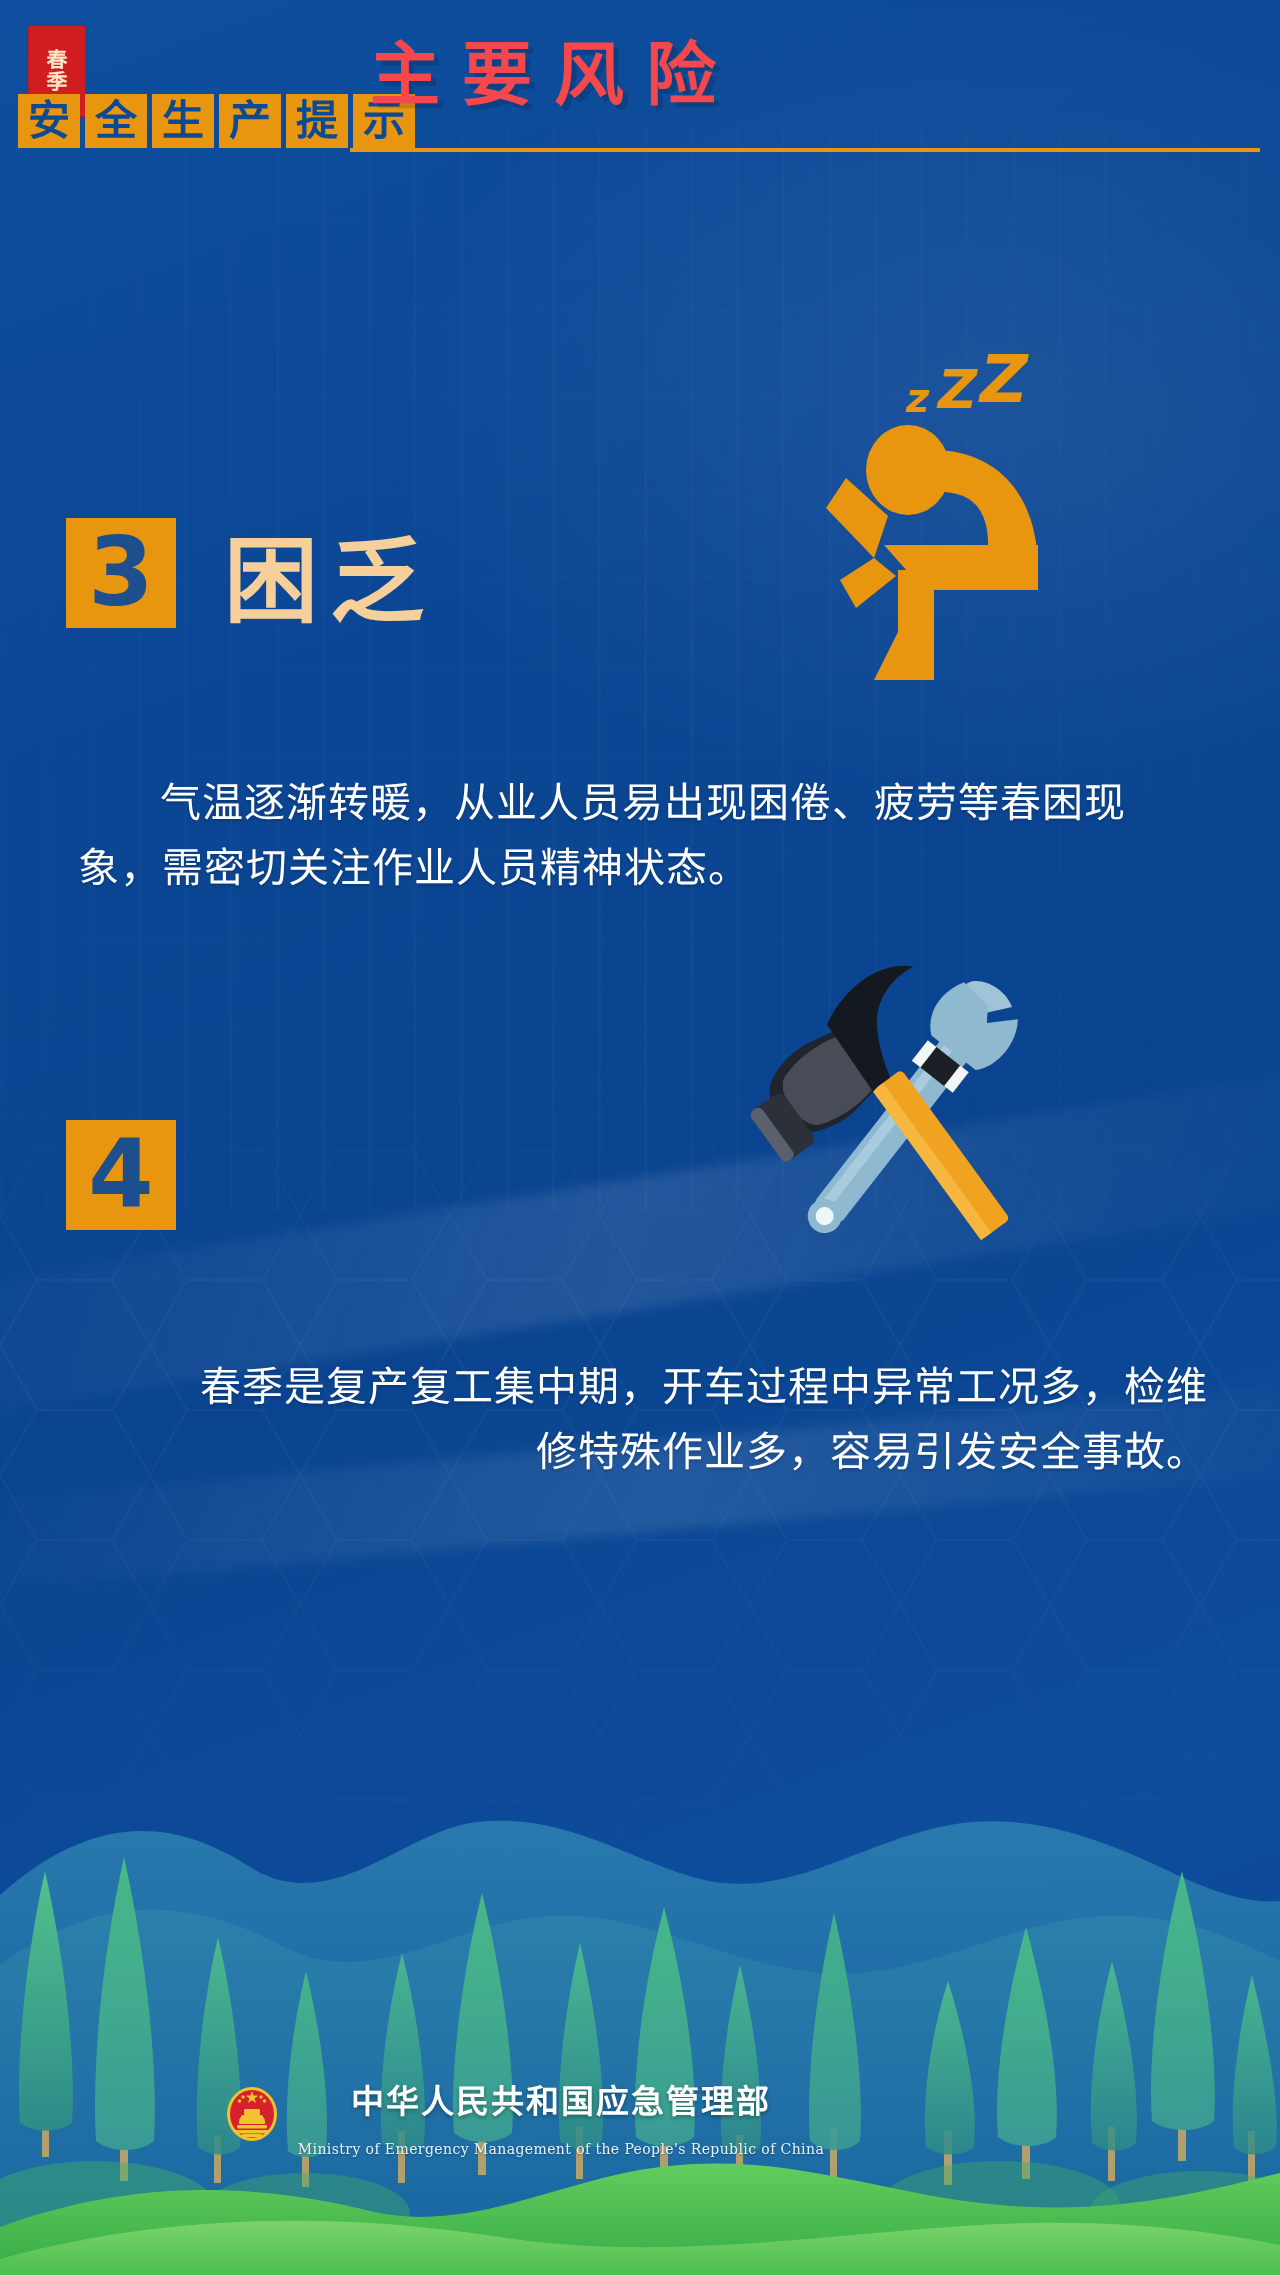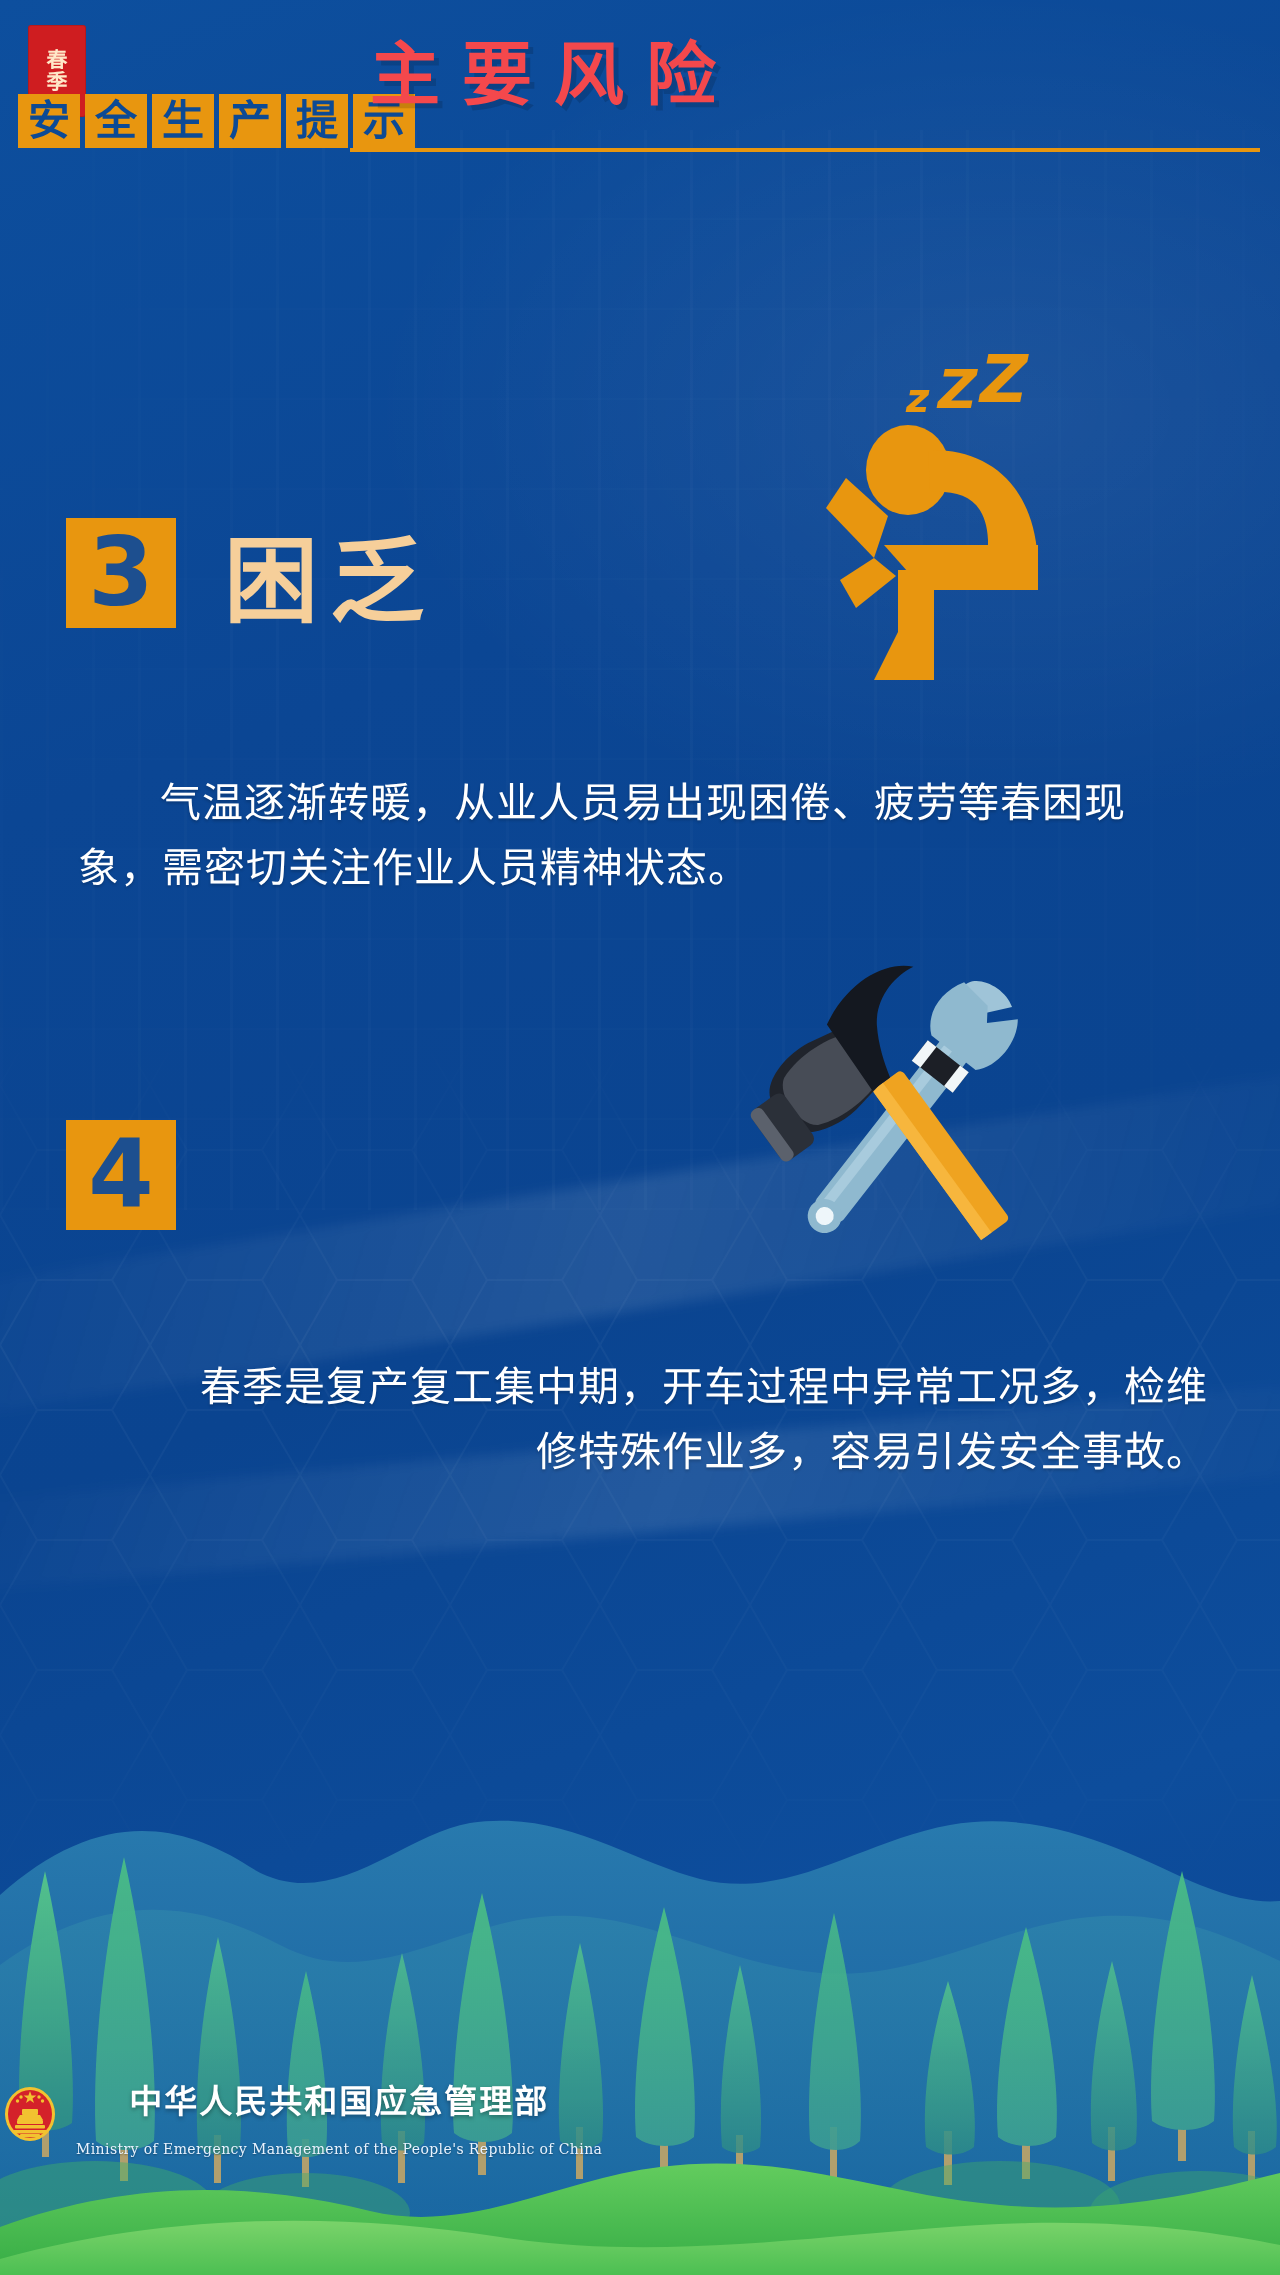--- a/index.html
+++ b/index.html
@@ -103,21 +103,21 @@
   }
 
   
   .icon-sleep{position:absolute;left:788px;top:340px;width:300px;height:350px;}
   .icon-tools{position:absolute;left:740px;top:955px;width:330px;height:310px;}
 
   
   .landscape{position:absolute;left:0;bottom:0;width:1280px;height:500px;}
   .footer-logo{
     position:absolute;left:0;bottom:118px;width:1046px;
-    display:flex;align-items:center;gap:16px;
+    display:flex;align-items:center;justify-content:center;gap:16px;
   }
   .emblem{width:60px;height:64px;flex:0 0 auto;}
   .footer-text{display:flex;flex-direction:column;align-items:center;}
   .footer-cn{
     color:#ffffff;font-size:33px;font-weight:bold;letter-spacing:2px;
     font-family:"DejaVu Sans","Liberation Sans",sans-serif;
     text-shadow:0 2px 4px rgba(0,0,0,.35);
   }
   .footer-en{
     color:#e8f3ff;font-size:14px;letter-spacing:.4px;margin-top:18px;

